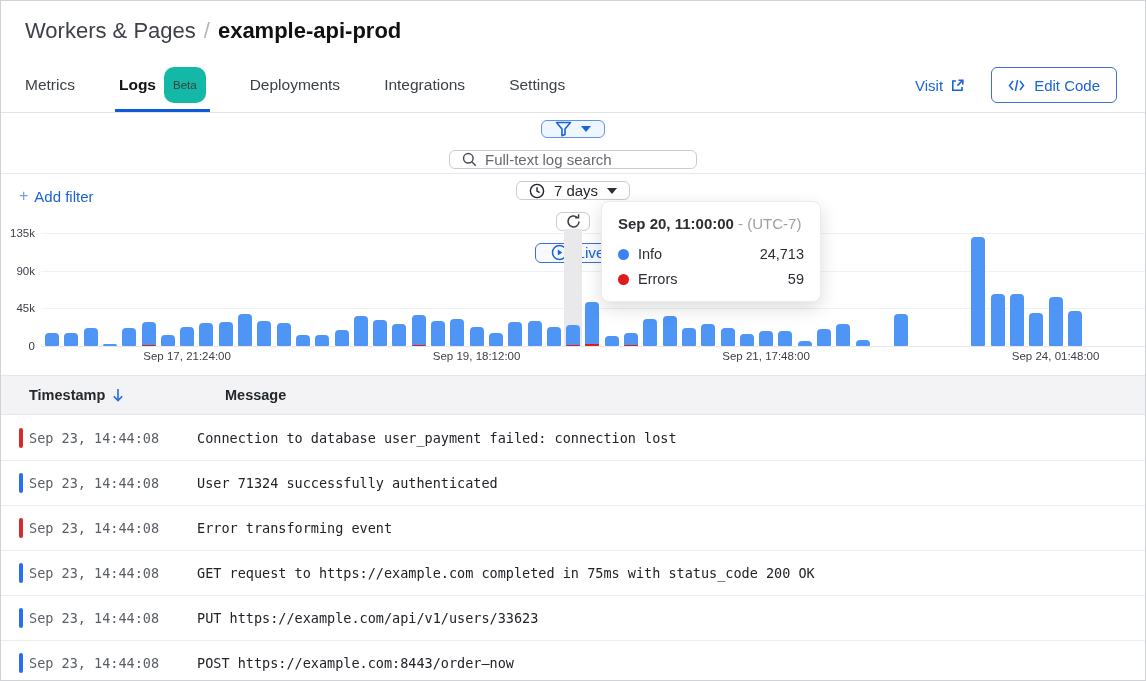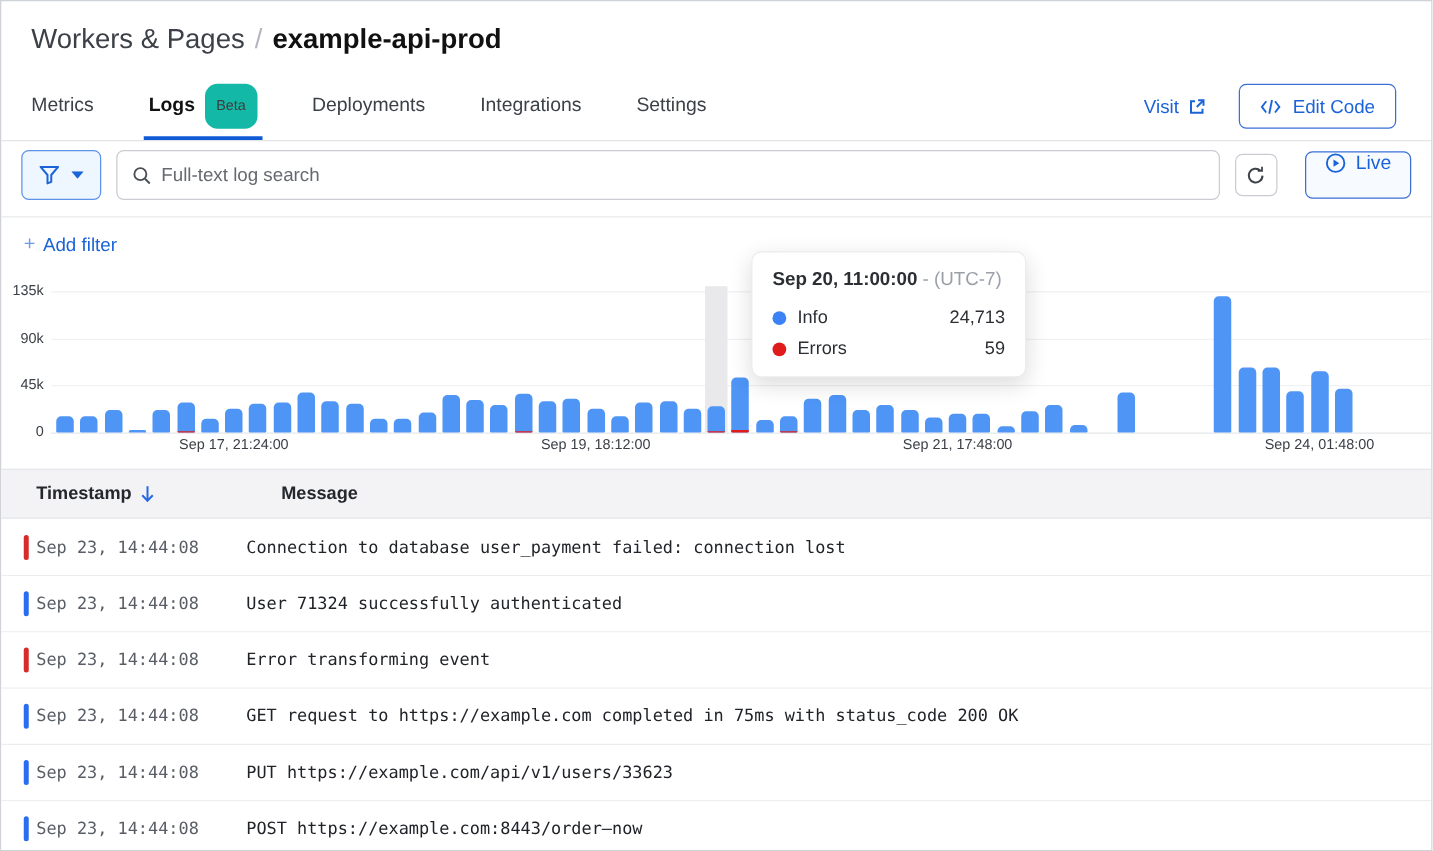--- a/index.html
+++ b/index.html
@@ -22,21 +22,21 @@
   .tab.active { color:#111; font-weight:bold; }
   .tab.active::after { content:""; position:absolute; left:-4px; right:-4px; bottom:0; height:3px; background:#0f5bd6; }
   .badge { background:#14b8a6; color:#3d3d3d; font-size:11.5px; font-weight:normal; padding:12px 9px; border-radius:10px; }
 
   .tabbar-right { position:absolute; right:28px; top:10px; height:36px; display:flex; align-items:center; gap:26px; }
   .link-blue { color:#1b63d8; font-size:15px; display:flex; align-items:center; gap:7px; cursor:pointer; text-decoration:none; }
   .btn-outline-blue { display:flex; align-items:center; gap:9px; height:36px; padding:0 16px;
       border:1px solid #3b6fd4; border-radius:6px; background:#fff; color:#1b63d8; font-size:15px; cursor:pointer; }
 
   
-  .toolbar { position:absolute; left:0; top:119px; width:100%; height:40px; padding:0 16px; display:flex; gap:12px; align-items:center; }
+  .toolbar { position:absolute; left:0; top:119px; width:100%; height:40px; padding:0 16px; display:flex; gap:12px; align-items:center;flex-direction:column; }
   .filter-btn { width:64px; height:40px; background:#eef6ff; border:1px solid #5e93e8; border-radius:6px;
       display:flex; align-items:center; justify-content:center; gap:9px; color:#1b63d8; cursor:pointer; }
   .search-box { flex:1; height:40px; border:1px solid #c9ccd1; border-radius:6px; background:#fff;
       display:flex; align-items:center; padding:0 12px; gap:8px; }
   .search-box input { border:none; outline:none; flex:1; font-size:15px; color:#1f2228; font-family:"Liberation Sans",sans-serif; }
   .search-box input::placeholder { color:#4a4e55; opacity:.85; }
   .range-btn { height:40px; padding:0 12px; border:1px solid #c9ccd1; border-radius:6px; background:#fff;
       display:flex; align-items:center; gap:9px; font-size:15px; color:#1f2228; cursor:pointer; }
   .icon-btn { width:34px; height:34px; border:1px solid #c9ccd1; border-radius:6px; background:#fff;
       display:flex; align-items:center; justify-content:center; color:#3c4047; cursor:pointer; }
@@ -151,20 +151,34 @@
       </span>
     </div>
     <div class="search-box">
       <span>
         <svg width="15" height="15" viewBox="0 0 15 15" fill="none" stroke="#4a4e55" stroke-width="1.5">
           <circle cx="6.3" cy="6.3" r="4.8"></circle>
             <path d="M10 10l3.8 3.8"></path>
         </svg>
       </span>
       <input type="text" placeholder="Full-text log search" style="">
+    </div>
+    <div class="range-btn">
+      <span>
+        <svg width="16" height="16" viewBox="0 0 16 16" fill="none" stroke="#1f2228" stroke-width="1.4">
+          <circle cx="8" cy="8" r="6.6"></circle>
+            <path d="M8 4.3V8l2.6 1.6"></path>
+        </svg>
+      </span>
+      <span>7 days</span>
+      <span>
+        <svg width="10" height="6" viewBox="0 0 10 6">
+            <path d="M0 0l5 6 5-6z" fill="#2b2e33"></path>
+          </svg>
+      </span>
     </div>
     <div class="icon-btn">
       <span>
         <svg width="17" height="17" viewBox="0 0 17 17" fill="none" stroke="#3c4047" stroke-width="1.6">
           <path d="M14 8.5a5.5 5.5 0 1 1-1.8-4.1"></path>
             <path d="M13.6 1.3v3.4h-3.4" stroke-width="1.4"></path>
         </svg>
       </span>
     </div>
     <div class="live-btn">

